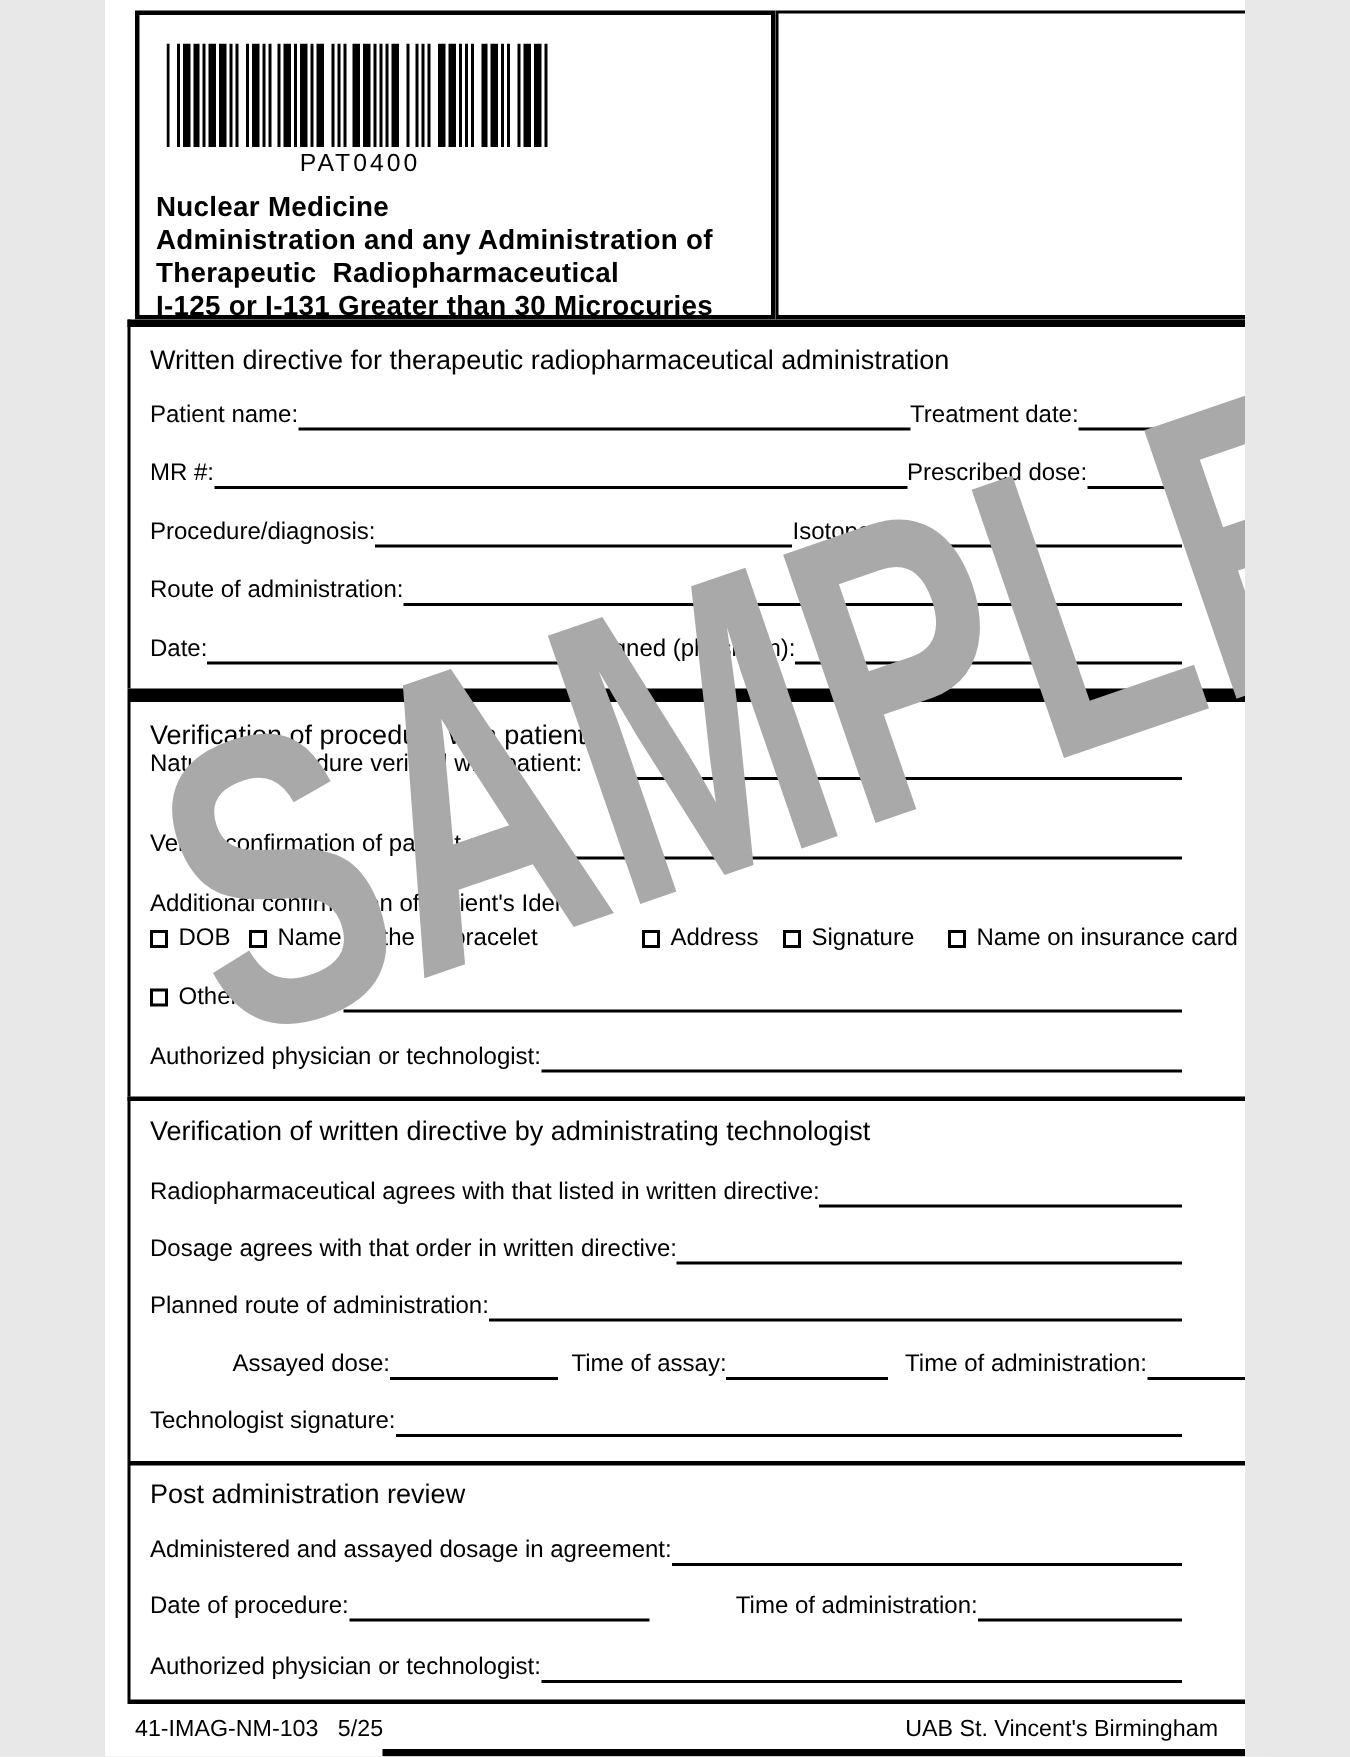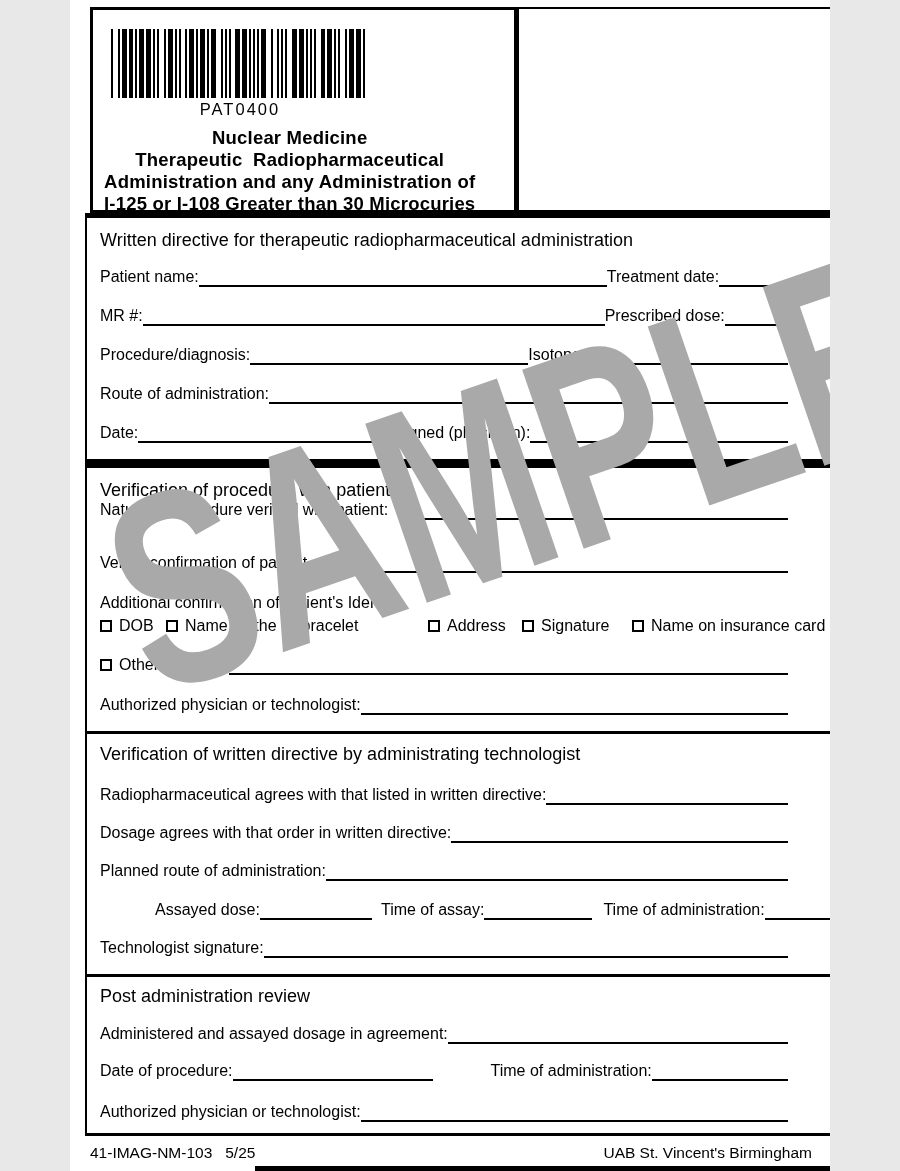--- a/index.html
+++ b/index.html
@@ -19,21 +19,21 @@
 
   .sec-title{position:absolute; left:30px; font-size:18px; font-weight:normal; white-space:pre;}
   .row{position:absolute; left:30px; right:42px; height:25px; display:flex; align-items:flex-end;}
   .lbl{font-size:16px; line-height:20px; white-space:pre; flex:0 0 auto;}
   .line{border-bottom:2px solid #000; height:18px; flex:0 0 auto;}
   .line.fill{flex:1 1 auto;}
 
   .cb-item{position:absolute; bottom:0; display:flex; align-items:center;}
   .cb{display:inline-block; width:12px; height:12px; border:2px solid #000; box-sizing:border-box; margin-right:7px; background:#fff;}
 
-  .title-block{position:absolute; left:11px; top:117px;text-align:center;}
+  .title-block{position:absolute; left:11px; top:117px;}
   .title-line{font-size:18.5px; font-weight:bold; line-height:22px; white-space:pre; letter-spacing:0.2px;}
 
   #barcode-bars{position:absolute; left:18px; top:19px; width:258px; height:69px; overflow:hidden;}
   #barcode-text{position:absolute; left:18px; top:90px; width:258px; text-align:center; font-size:16.5px; letter-spacing:2px;}
 
   .footer-left{position:absolute; left:20px; top:1144px; font-size:15.5px; white-space:pre;}
   .footer-right{position:absolute; right:18px; top:1144px; font-size:15.5px; white-space:pre;}
   #bottom-edge-bar{position:absolute; left:185px; top:1166px; width:715px; height:5px; background:#000;}
 
   #watermark-svg{position:absolute; left:0; top:0; z-index:50; pointer-events:none;}
@@ -87,23 +87,23 @@
         <div style="position: absolute; top: 0px; height: 100%; background: rgb(0, 0, 0); left: 223.2px; width: 2px;"></div>
         <div style="position: absolute; top: 0px; height: 100%; background: rgb(0, 0, 0); left: 227.2px; width: 2px;"></div>
         <div style="position: absolute; top: 0px; height: 100%; background: rgb(0, 0, 0); left: 234px; width: 2px;"></div>
         <div style="position: absolute; top: 0px; height: 100%; background: rgb(0, 0, 0); left: 238px; width: 4.8px;"></div>
         <div style="position: absolute; top: 0px; height: 100%; background: rgb(0, 0, 0); left: 244.8px; width: 4.8px;"></div>
         <div style="position: absolute; top: 0px; height: 100%; background: rgb(0, 0, 0); left: 251.6px; width: 2px;"></div>
       </div>
     <div id="barcode-text">PAT0400</div>
     <div class="title-block">
       <div class="title-line">Nuclear Medicine</div>
+      <div class="title-line">Administration and any Administration of</div>
       <div class="title-line">Therapeutic  Radiopharmaceutical</div>
-      <div class="title-line">Administration and any Administration of</div>
-      <div class="title-line">I-125 or I-108 Greater than 30 Microcuries</div>
+      <div class="title-line">I-125 or I-131 Greater than 30 Microcuries</div>
     </div>
   </div>
   <div class="box" id="hdr-right"></div>
 
   <div class="box" id="sec1"></div>
   <div class="sec-title" style="top:230px;">Written directive for therapeutic radiopharmaceutical administration</div>
 
   <div class="row" style="top:262px;">
     <span class="lbl">Patient name:</span>
     <span class="line" style="width:408px;"></span>

